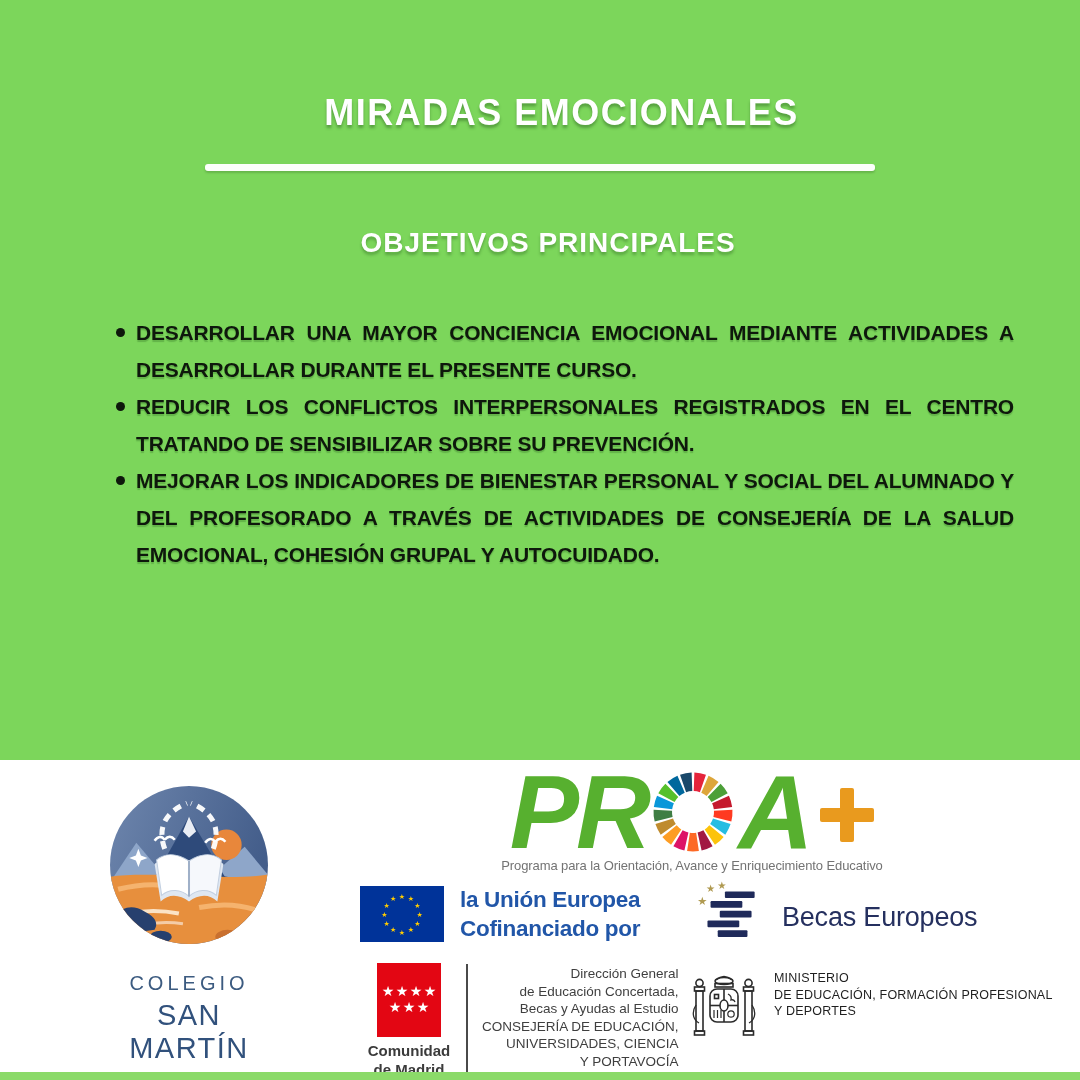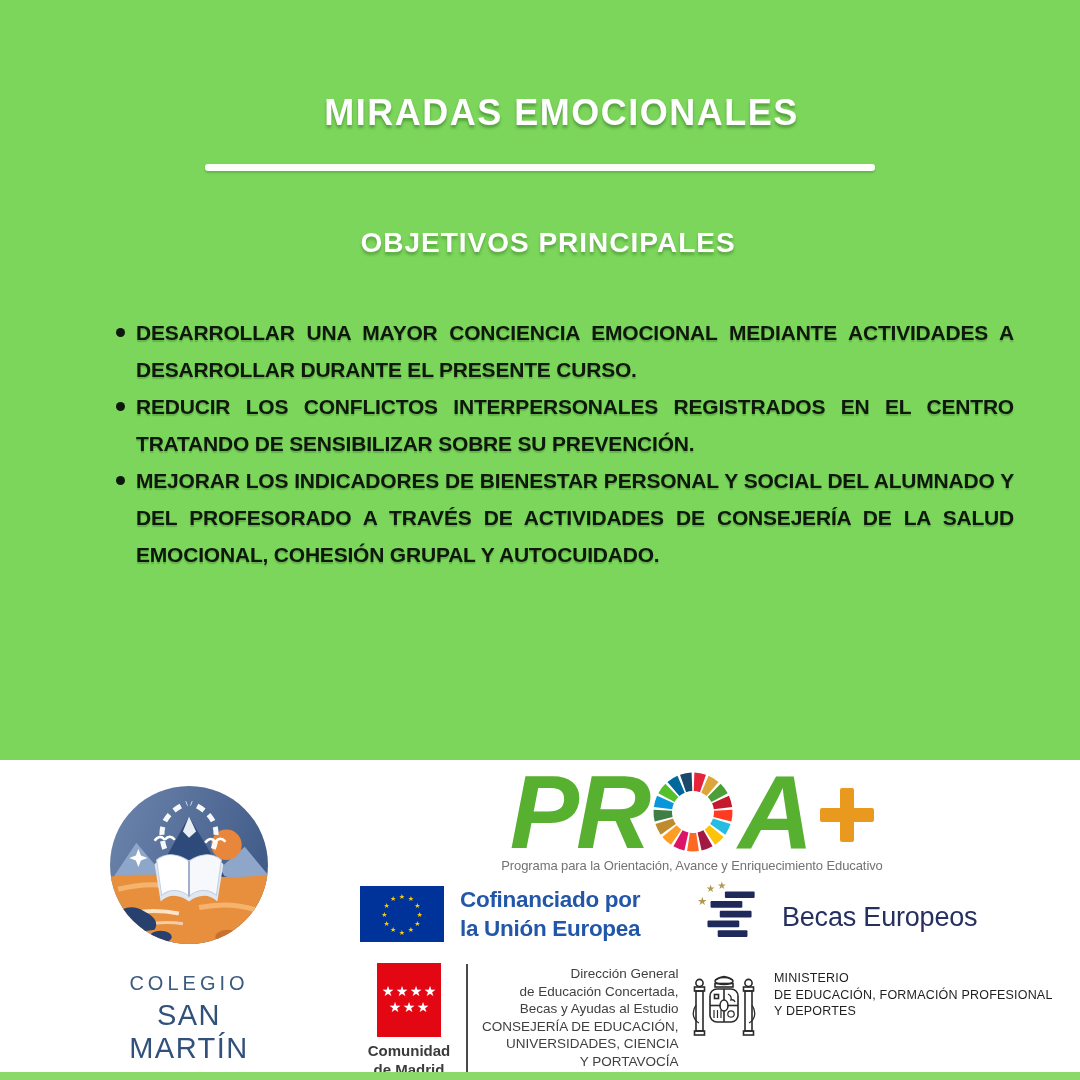--- a/index.html
+++ b/index.html
@@ -191,22 +191,22 @@
             <text x="45" y="52">★</text>
               <text x="35.5" y="49.5">★</text>
               <text x="28.5" y="42.5">★</text>
             <text x="26" y="33">★</text>
               <text x="28.5" y="23.5">★</text>
               <text x="35.5" y="16.5">★</text>
           </g>
         </svg>
       </span>
       <div class="eu-text">
+        <div>la Unión Europea</div>
         <div>Cofinanciado por</div>
-        <div>la Unión Europea</div>
       </div>
     </div>
 
     <div class="fondos">
       <span>
         <svg class="fondos-icon" viewBox="0 0 80 72">
           <g fill="#b09a51" class="star-glyph" text-anchor="middle">
             <text x="14" y="24" font-size="11">★</text>
             <text x="22" y="12" font-size="10">★</text>
             <text x="33" y="9" font-size="10">★</text>

